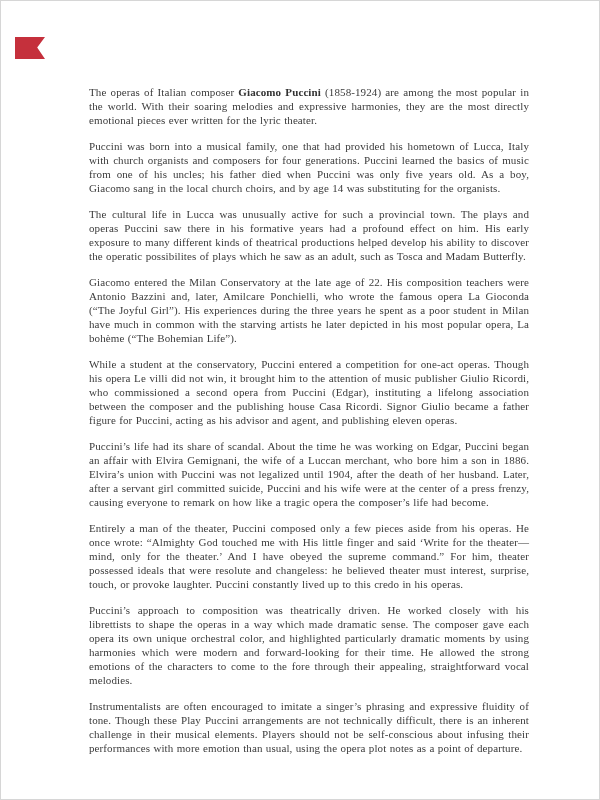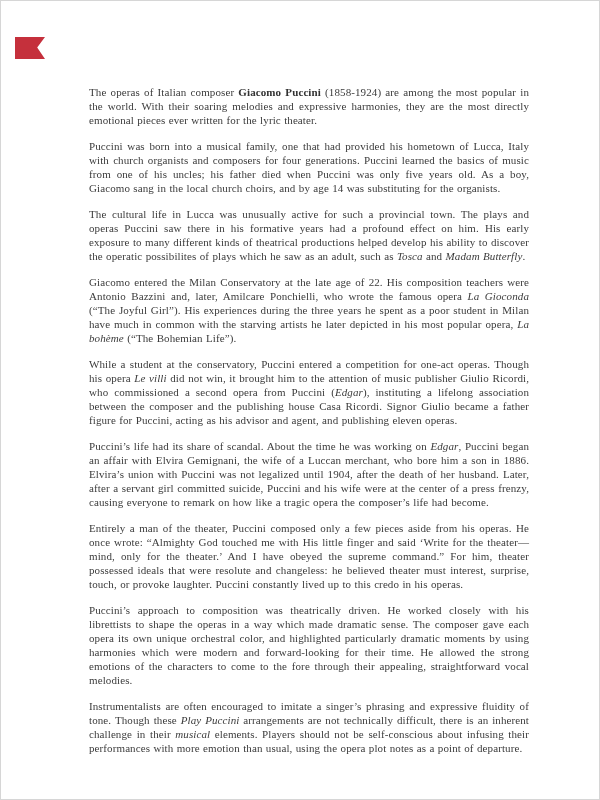--- a/index.html
+++ b/index.html
@@ -31,21 +31,21 @@
   }
   .doc-body p.para {
     margin: 0 0 12px 16px;
     font-size: 11px;
     line-height: 14px;
     text-align: justify;
     letter-spacing: 0.1px;
     word-spacing: 0.5px;
   }
   .doc-body span.b { font-weight: bold; color: #323232; }
-  .doc-body span.i { font-style: italic; }
+  .doc-body span.i { }
 </style>
 </head>
 <body>
 
 <div class="page">
   <div class="corner-tab" style="background: rgb(197, 48, 60);"></div>
   <div class="doc-body" style="color: rgb(59, 59, 59);">
       <p class="para"><span>The operas of Italian composer </span><span class="b">Giacomo Puccini</span><span> (1858-1924) are among the most popular in the world. With their soaring melodies and expressive harmonies, they are the most directly emotional pieces ever written for the lyric theater.</span></p>
       <p class="para"><span>Puccini was born into a musical family, one that had provided his hometown of Lucca, Italy with church organists and composers for four generations. Puccini learned the basics of music from one of his uncles; his father died when Puccini was only five years old. As a boy, Giacomo sang in the local church choirs, and by age 14 was substituting for the organists.</span></p>
       <p class="para"><span>The cultural life in Lucca was unusually active for such a provincial town. The plays and operas Puccini saw there in his formative years had a profound effect on him. His early exposure to many different kinds of theatrical productions helped develop his ability to discover the operatic possibilites of plays which he saw as an adult, such as </span><span class="i">Tosca</span><span> and </span><span class="i">Madam Butterfly</span><span>.</span></p>

